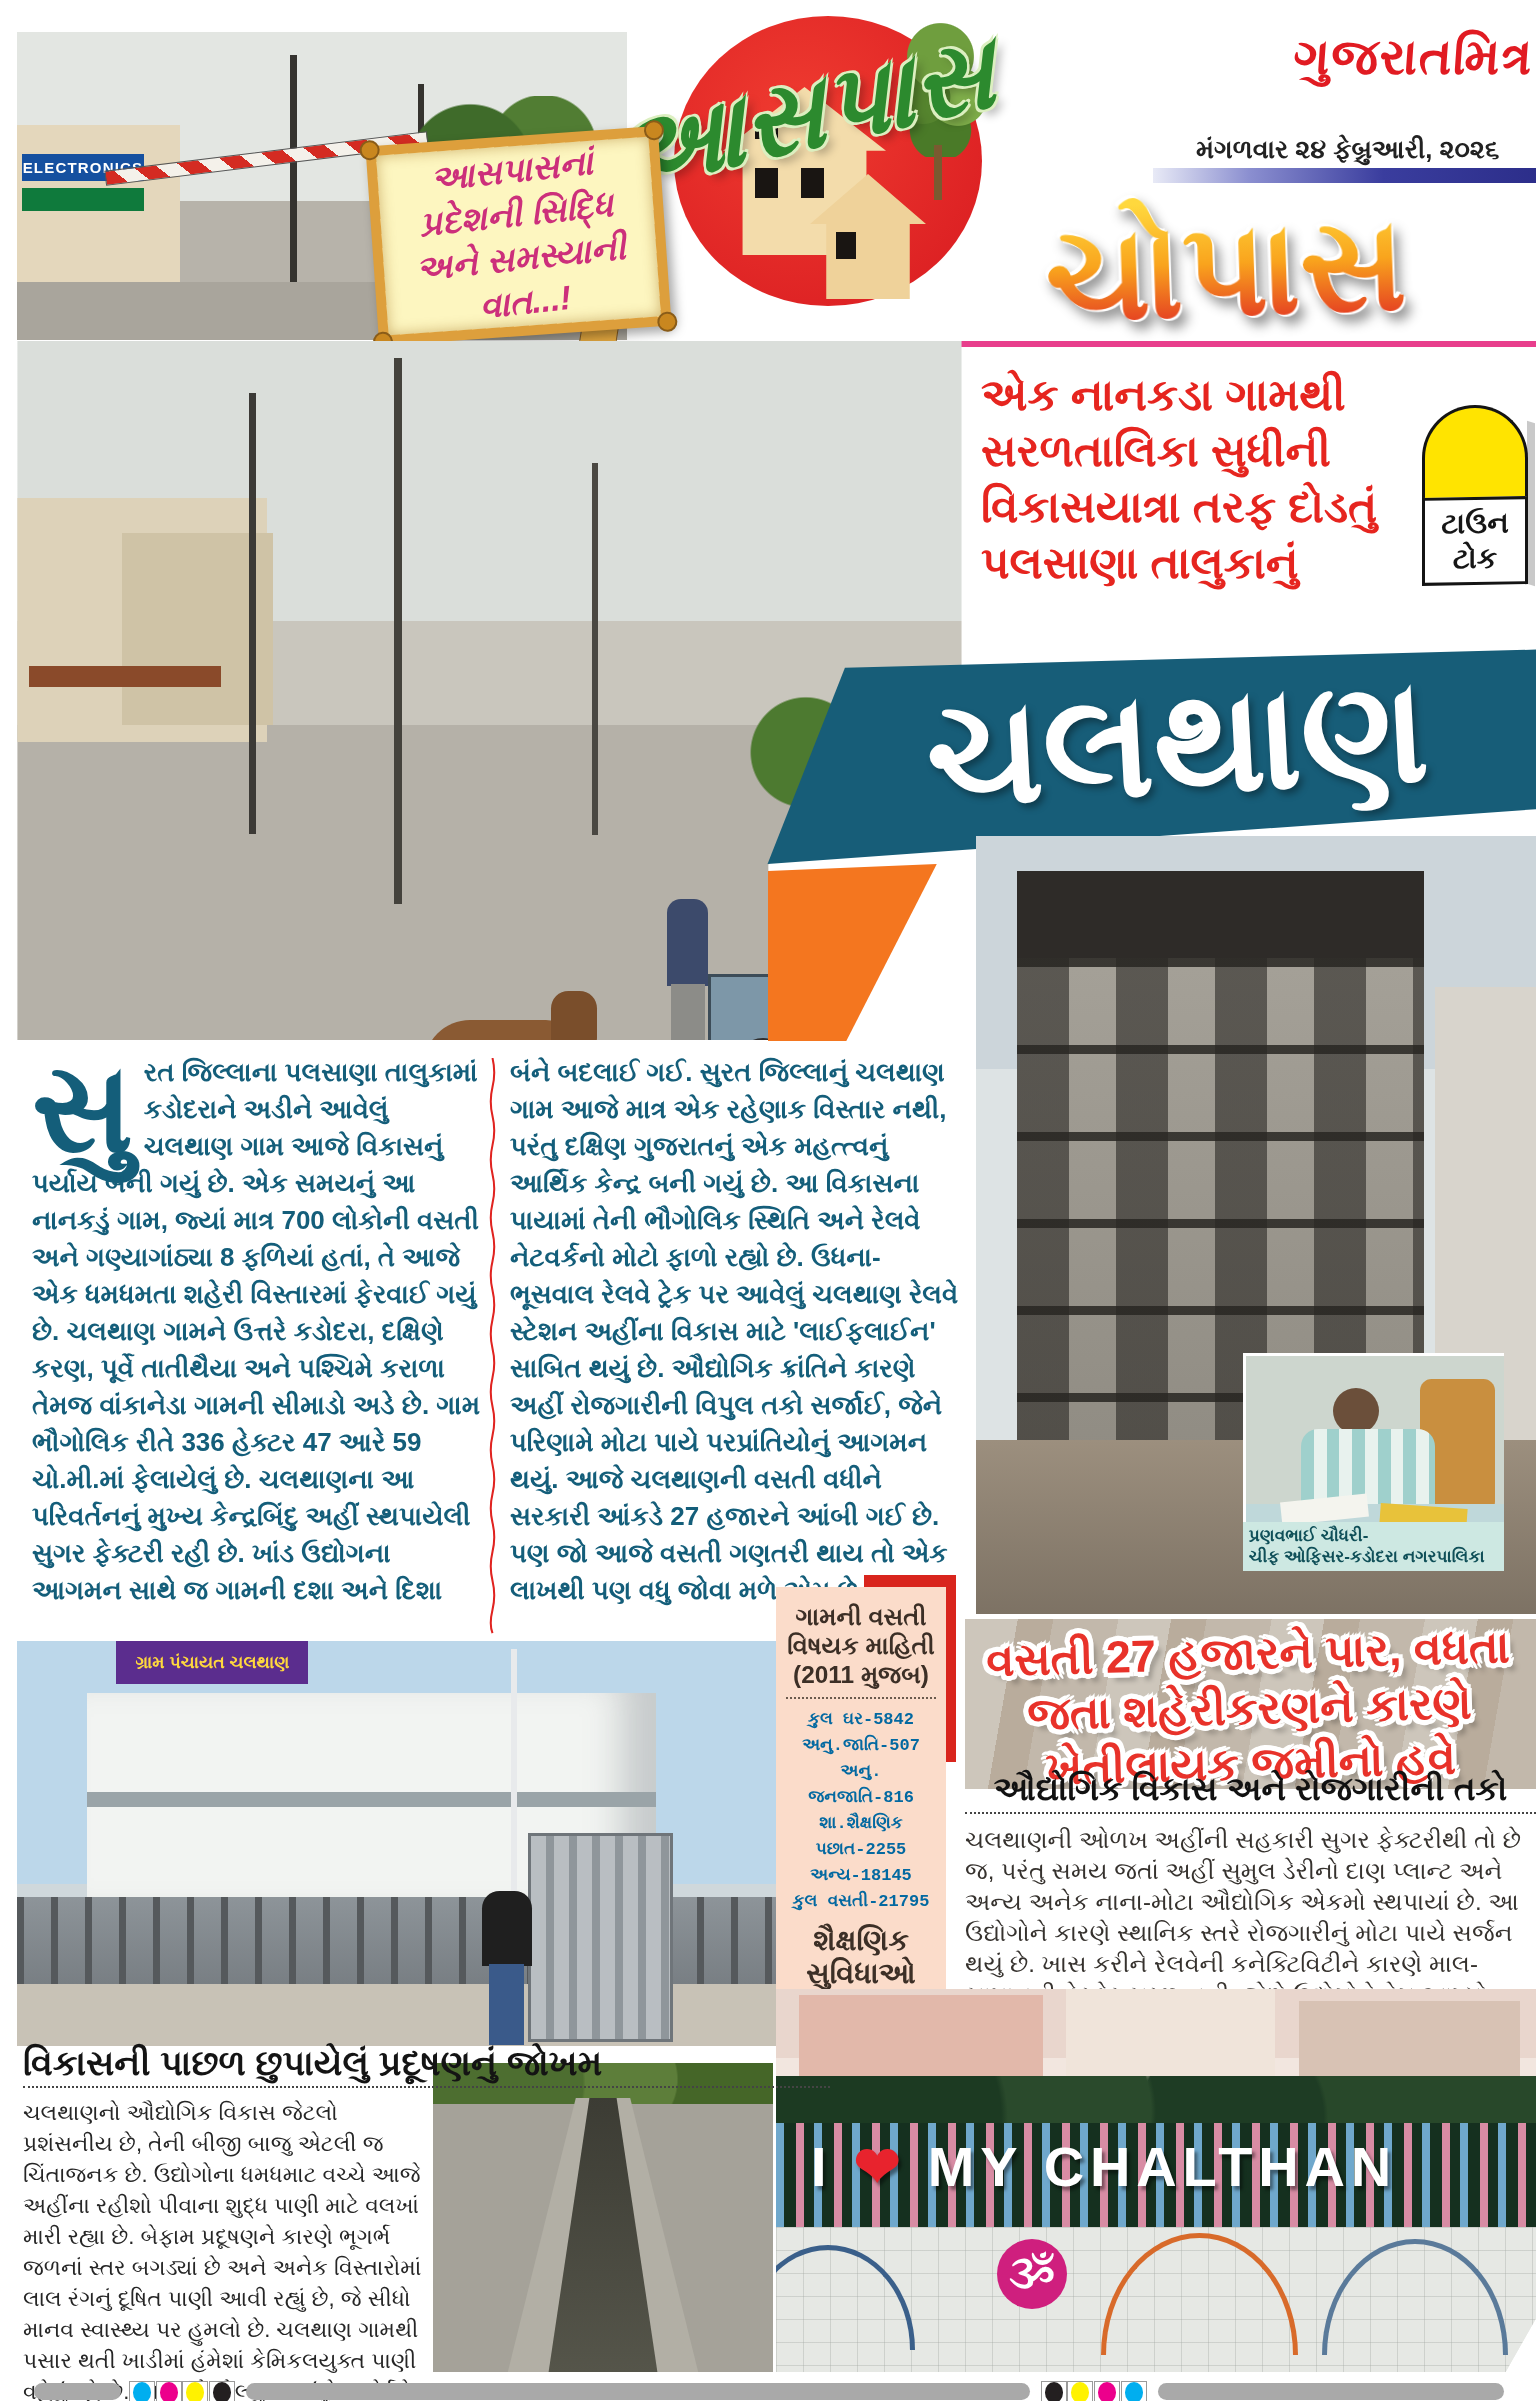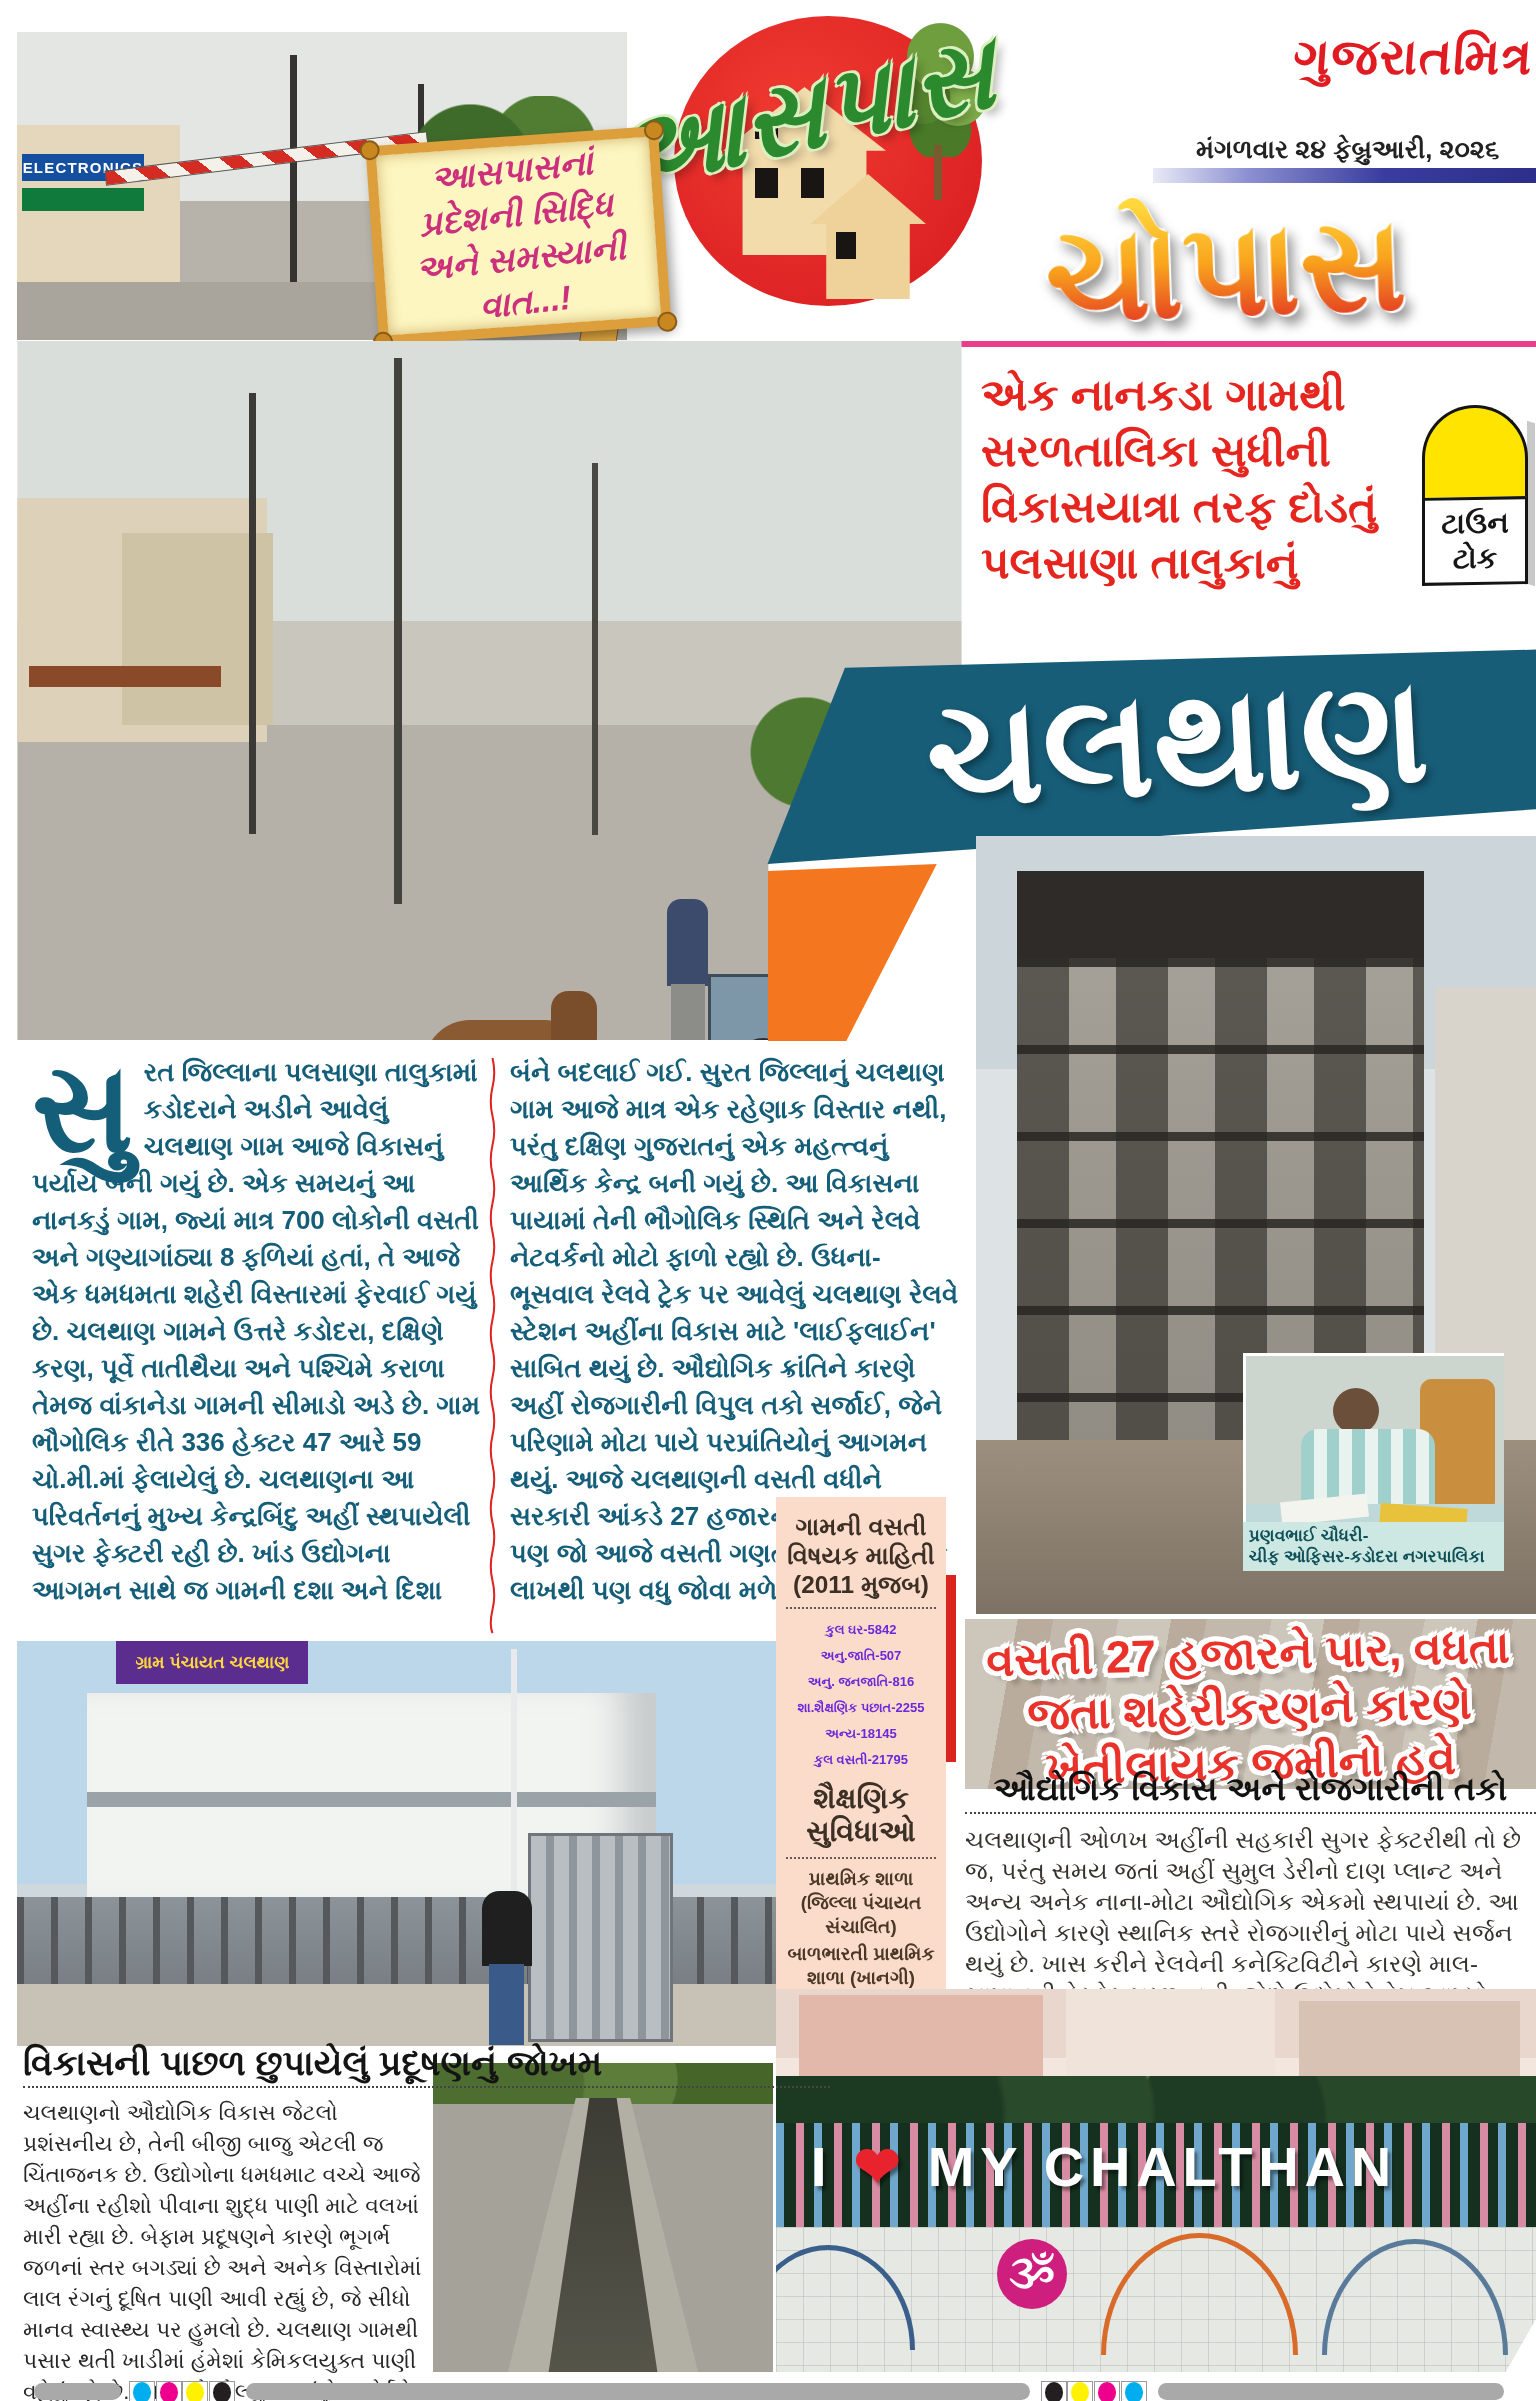--- a/index.html
+++ b/index.html
@@ -120,25 +120,25 @@
   .gp-fence{left:0;top:256px;width:803px;height:93px;
         background:repeating-linear-gradient(90deg,#55595c 0 7px,transparent 7px 34px),linear-gradient(180deg,#8d9499,#777d82);}
   .gp-wall{left:0;top:343px;width:803px;height:64px;background:#c8c2b6;}
   .gp-gate{left:511px;top:192px;width:145px;height:209px;
         background:repeating-linear-gradient(90deg,#b9bec2 0 15px,#8f969b 15px 23px);border:3.5px solid #6f757a;}
   .gp-boy{left:465px;top:250px;width:50px;height:75px;background:#1f1f1f;border-radius:17.4px 17.4px 0 0;}
   .gp-boy-legs{left:472px;top:323px;width:35px;height:81px;background:#3a5a8a;}
 
   
   .red-block{left:864px;top:1575px;width:92px;height:187px;background:#d9251d;}
-  .infobox{left:776px;top:1497px;width:170px;height:715px;background:#fbdcca;padding:15px 8.1px;
+  .infobox{left:776px;top:1587px;width:170px;height:715px;background:#fbdcca;padding:15px 8.1px;
         text-align:center;color:#3c2f26;overflow:hidden;}
   .ib-title{font-size:24.4px;line-height:29px;font-weight:800;}
   .ib-dots{border-top:2.3px dotted #6a5a4d;margin:8.1px 2.3px;}
-  .ib-stat{font-size:13px;line-height:26px;font-weight:700;color:#6d28d9;}
+  .ib-stat{font-size:17px;line-height:26px;font-weight:700;color:#0369a1;font-family:Liberation Mono, monospace;}
   .ib-h{font-size:29px;line-height:33px;font-weight:800;margin-top:9.3px;}
   .ib-item{font-size:18.6px;line-height:24px;font-weight:700;color:#4a3726;margin-top:3.5px;}
 
   
   .photo-tower{left:976px;top:836px;width:561px;height:778px;overflow:hidden;
         background:linear-gradient(180deg,#ccd5da 0 30%,#dde3e4 30% 100%);}
   .tw-main{left:41px;top:35px;width:407px;height:610px;background:
         repeating-linear-gradient(180deg,rgba(40,38,34,.85) 0 9.3px,transparent 9.3px 87px),
         repeating-linear-gradient(90deg,rgba(30,28,25,.55) 0 52px,transparent 52px 99px),
         linear-gradient(180deg,#a8a49b,#8f8b82);}

